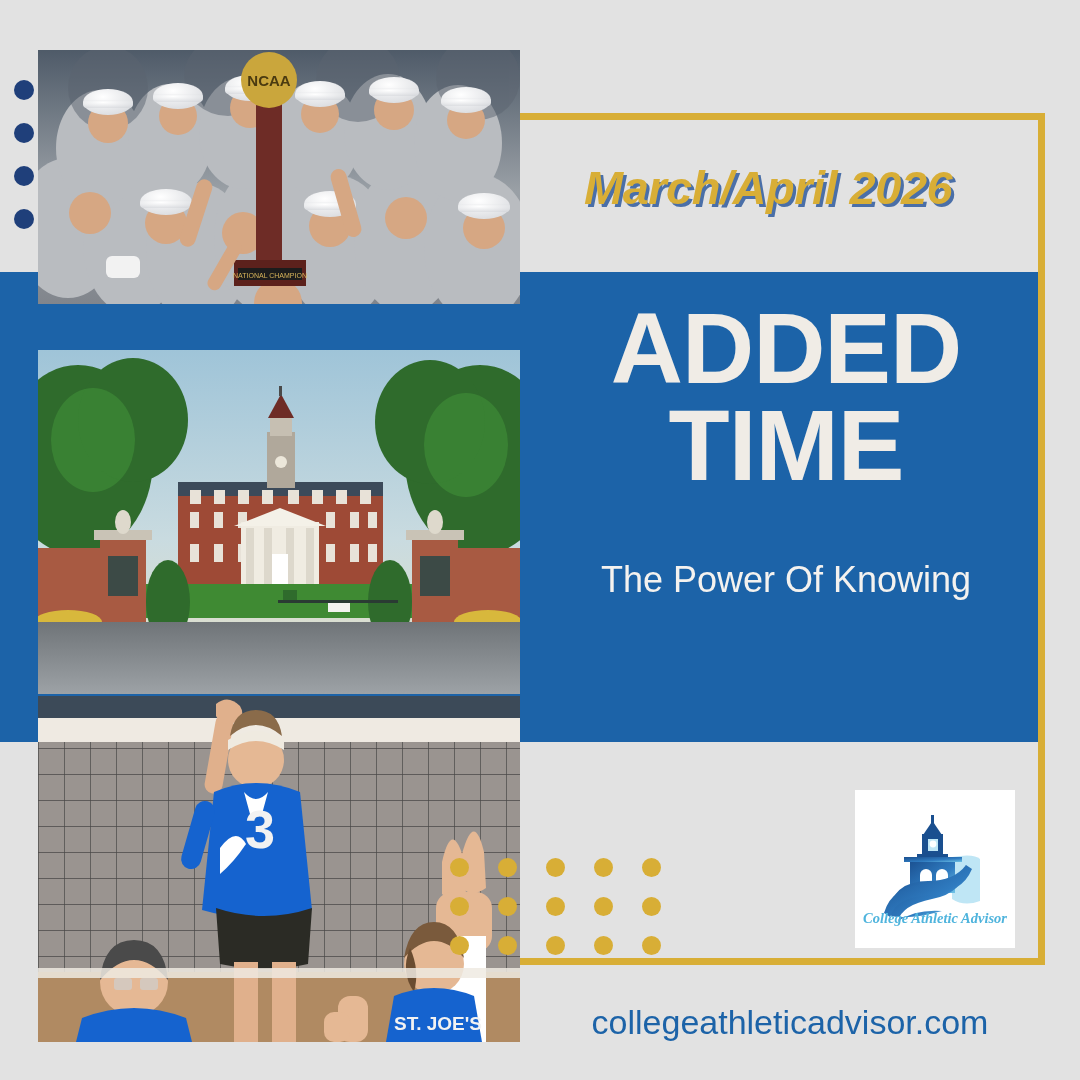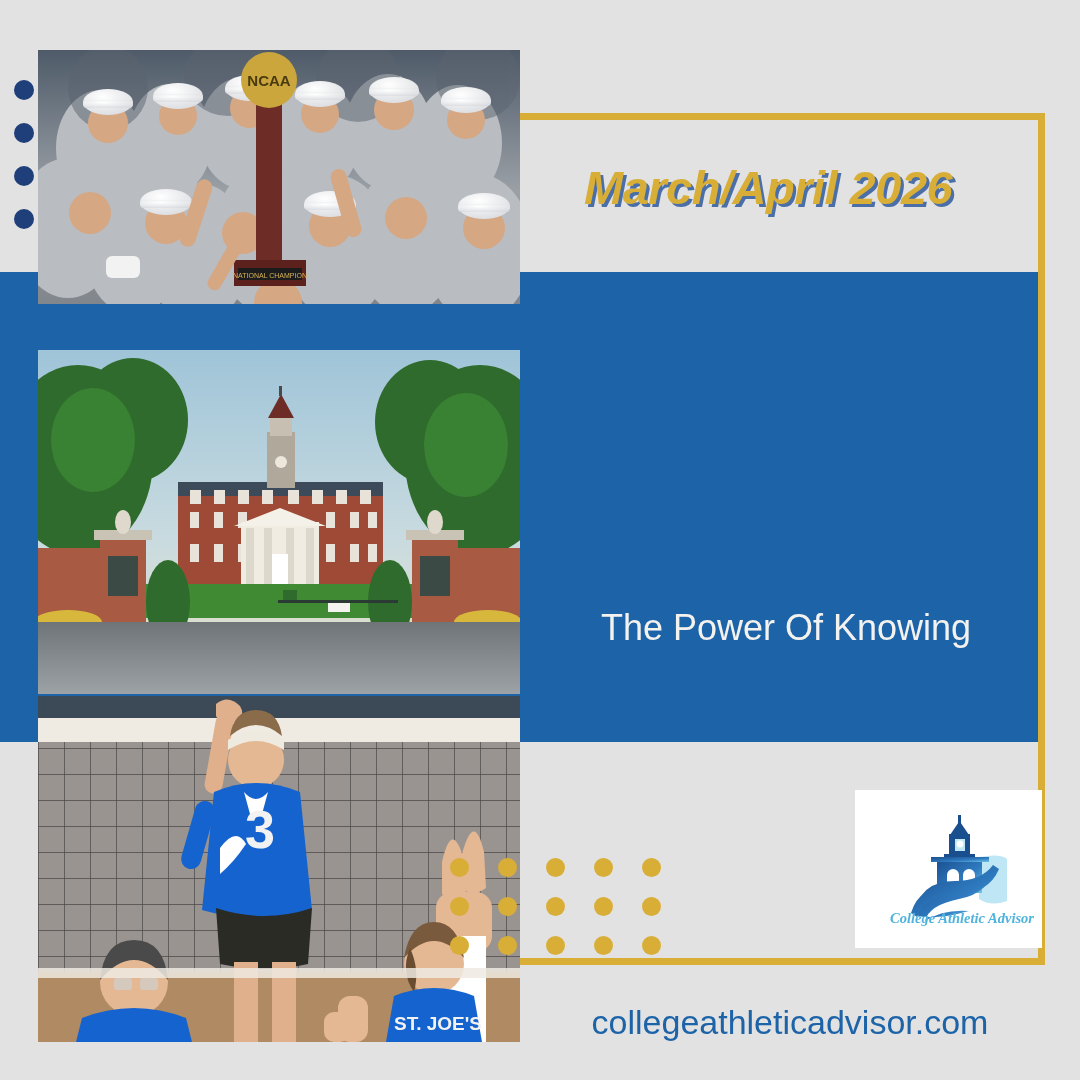--- a/index.html
+++ b/index.html
@@ -59,29 +59,29 @@
     margin-left:24px;
   }
   .headline{
     position:absolute;left:546px;top:300px;width:480px;
     text-align:center;color:#f0ece6;
     font-size:100px;line-height:0.97;font-weight:bold;
     letter-spacing:-1px;
   }
   .headline .l2{display:block;}
   .subhead{
-    position:absolute;left:546px;top:604px;width:480px;
+    position:absolute;left:546px;top:556px;width:480px;
     text-align:center;color:#f4f2ef;
     font-size:36px;line-height:1.35;font-weight:normal;
   }
 
   
   .logo-card{
     position:absolute;left:855px;top:790px;width:160px;height:158px;
-    background:#ffffff;display:flex;align-items:center;justify-content:center;padding-left:27px;
+    background:#ffffff;display:flex;align-items:center;justify-content:center;
   }
   .logo-svg{display:block;width:150px;height:148px;}
 
   
   .website{
     position:absolute;left:540px;top:1003px;width:500px;
     text-align:center;color:#1c63a8;
     font-size:34px;font-weight:normal;letter-spacing:0px;
   }
 </style>
@@ -384,20 +384,24 @@
       <i style="left:192px;top:39px"></i>
     <i style="left:0px;top:78px"></i>
       <i style="left:48px;top:78px"></i>
       <i style="left:96px;top:78px"></i>
       <i style="left:144px;top:78px"></i>
       <i style="left:192px;top:78px"></i>
   </div>
 
   <div class="issue-date">March/April 2026</div>
 
+  <div class="headline">
+    <span class="l1">ADDED</span>
+    <span class="l2">TIME</span>
+  </div>
 
   <div class="subhead">
     <span>The Power Of Knowing</span><br>
   </div>
 
   <div class="logo-card">
     <svg class="logo-svg" viewBox="0 0 150 148">
       <defs>
         <linearGradient id="lg1" x1="0" y1="0" x2="1" y2="1">
           <stop offset="0%" stop-color="#1a4f8f"></stop>

